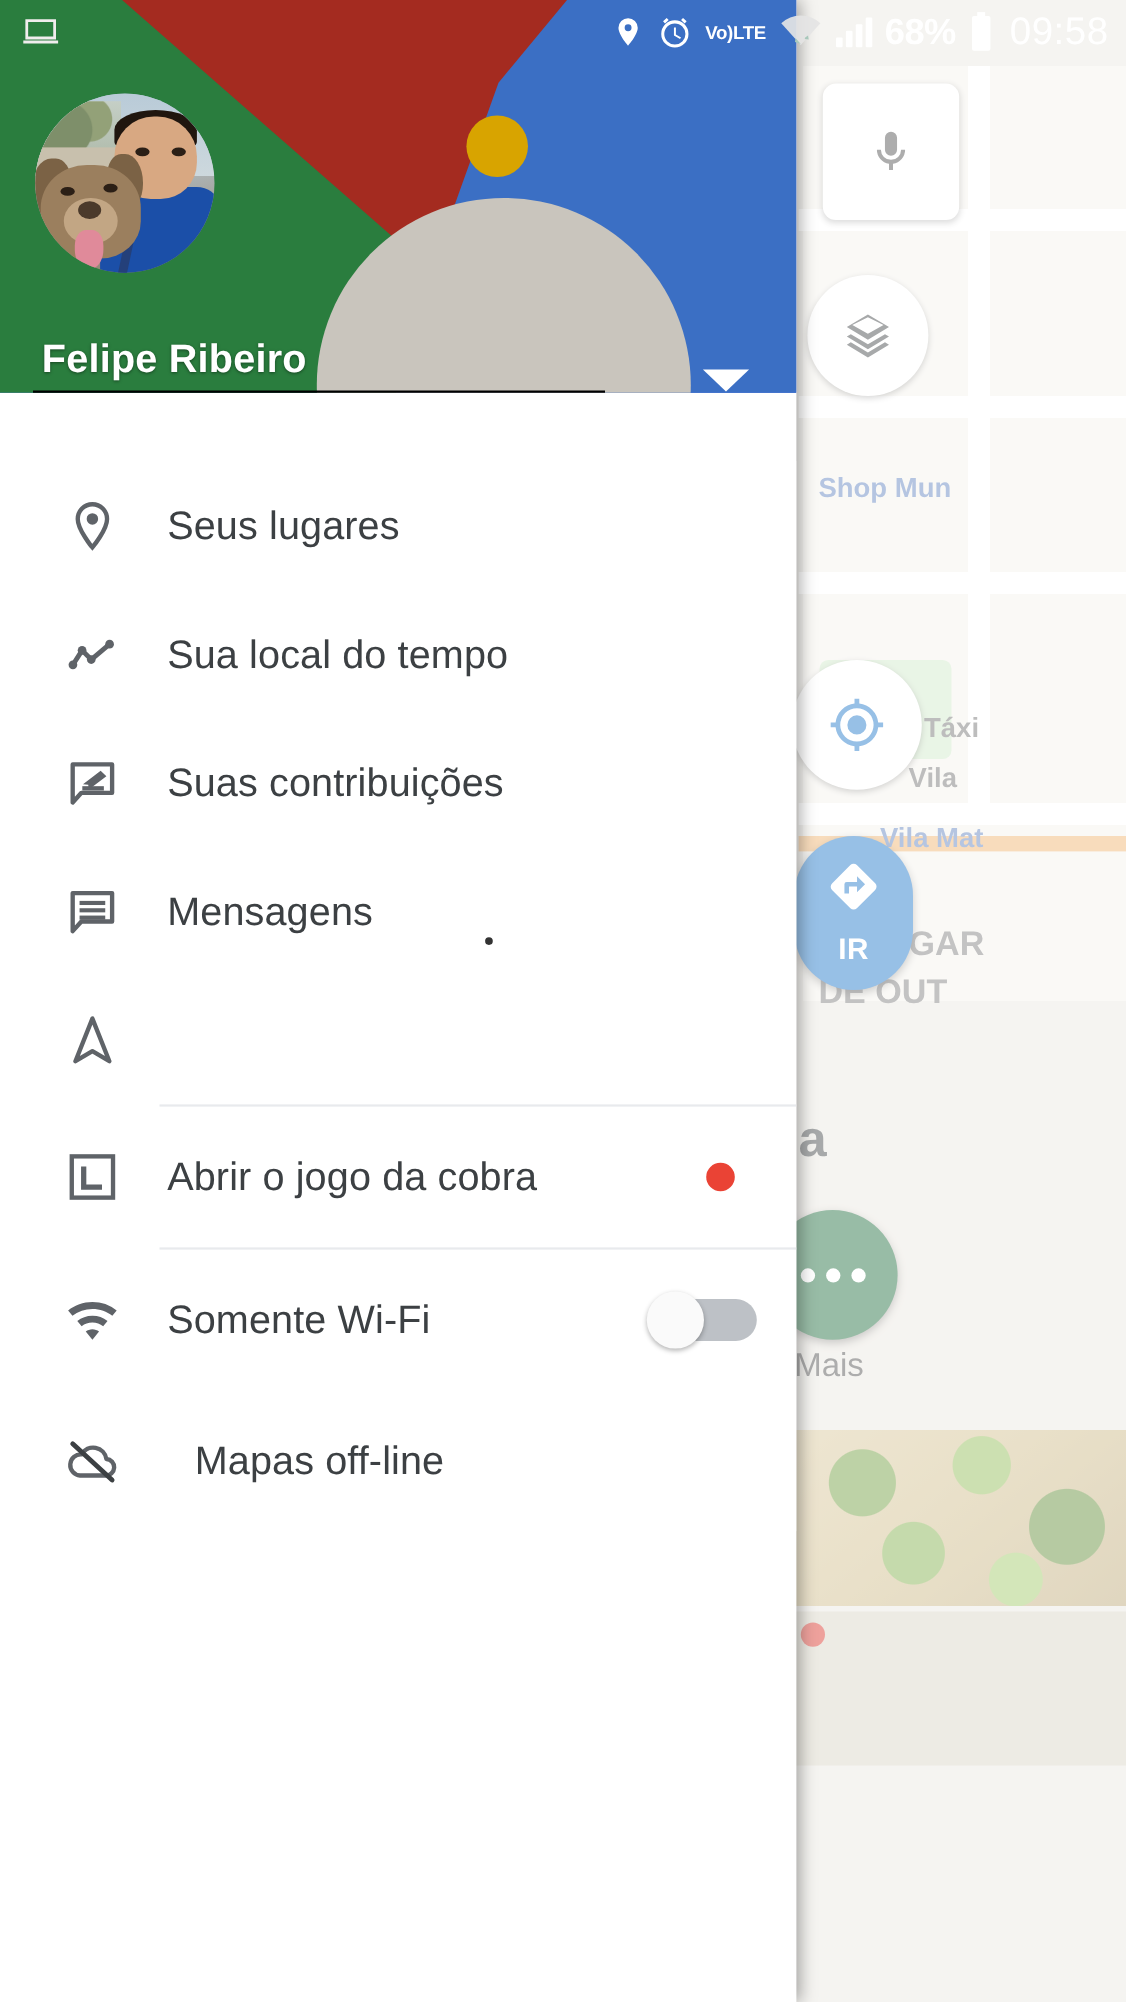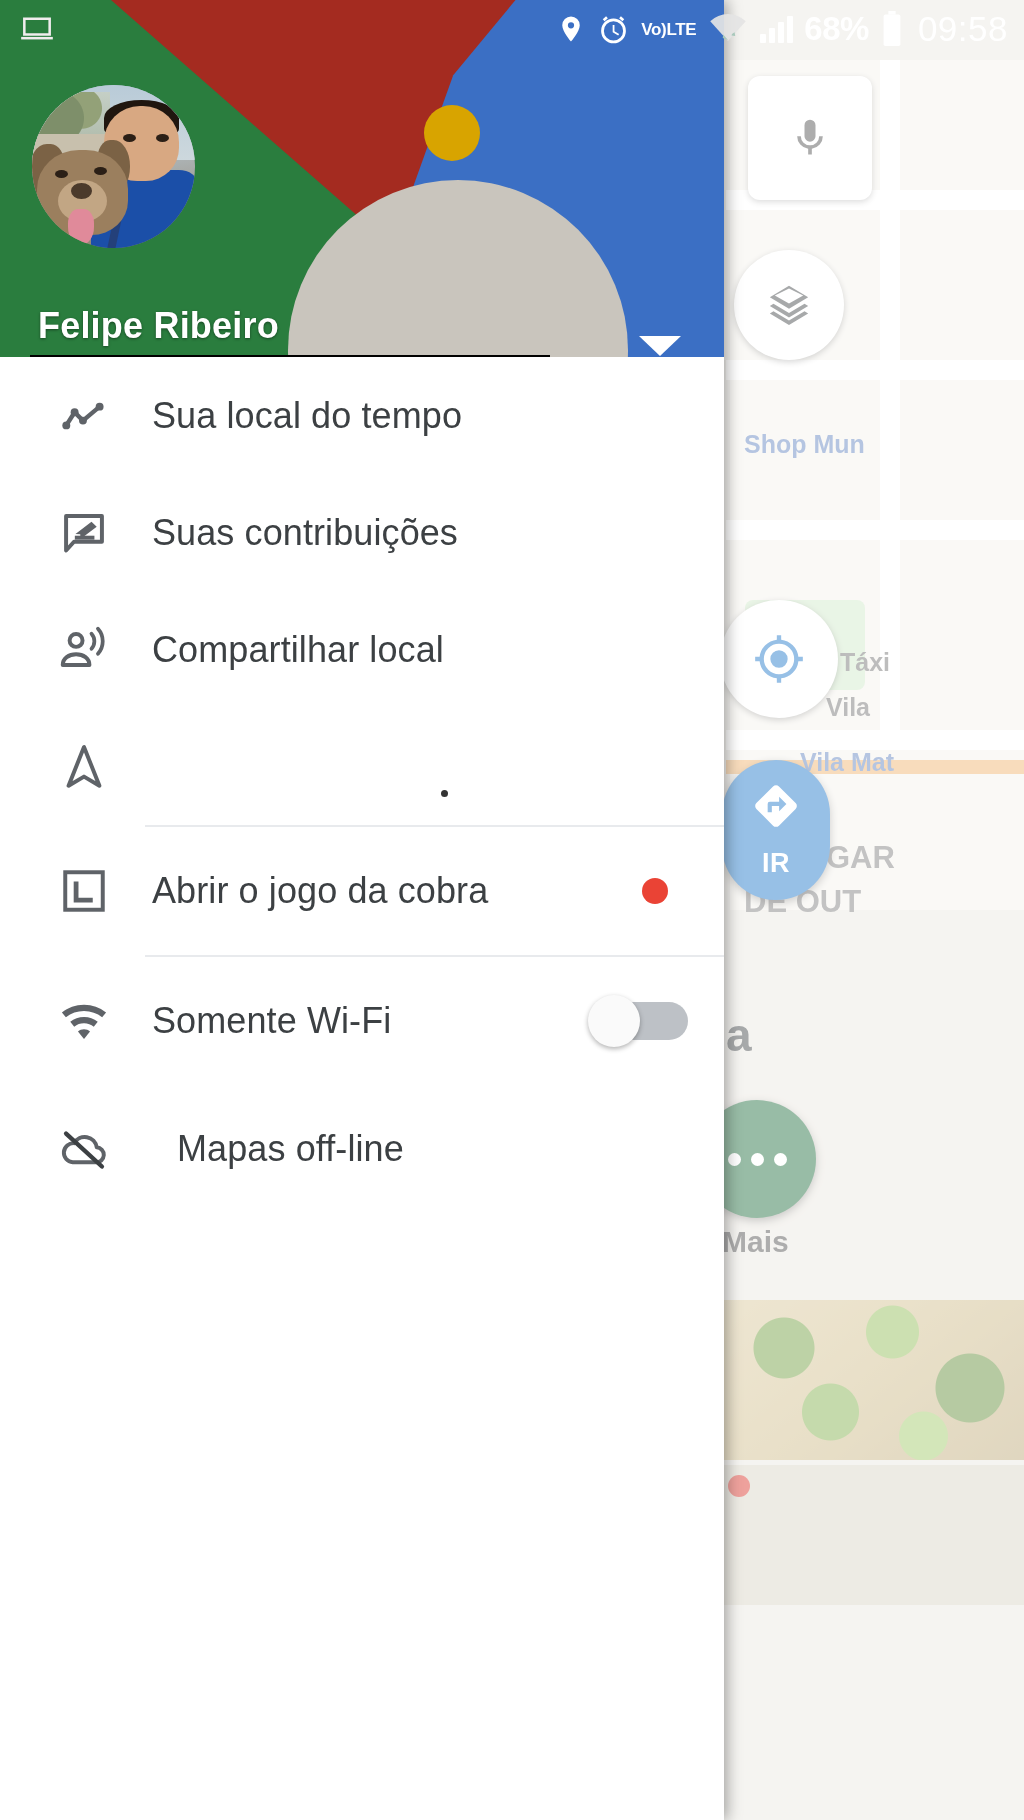--- a/index.html
+++ b/index.html
@@ -36,21 +36,21 @@
     display:flex; flex-direction:column; align-items:center; justify-content:center;
     box-shadow:0 3px 8px rgba(0,0,0,.4);
   }
   #ir-fab .ir-text{ color:#fff; font-size:27px; font-weight:600; letter-spacing:.5px; margin-top:2px;}
   #mais-fab{
     position:absolute; border-radius:50%; background:#1b6b3a;
     display:flex; align-items:center; justify-content:center;
     box-shadow:0 3px 8px rgba(0,0,0,.4);
   }
   .dot3{ width:13px; height:13px; border-radius:50%; background:#fff; margin:0 5px;}
-  #mais-label{ position:absolute; color:#4a4a4a; font-size:30px; font-weight:700;}
+  #mais-label{ position:absolute; color:#4a4a4a; font-size:30px; font-weight:400;}
   #photo-card{
     position:absolute; overflow:hidden;
     background:
       radial-gradient(circle at 20% 30%, #6d9b3a 0 30px, transparent 31px),
       radial-gradient(circle at 55% 20%, #8fbb52 0 26px, transparent 27px),
       radial-gradient(circle at 80% 55%, #5d8a31 0 34px, transparent 35px),
       radial-gradient(circle at 35% 70%, #7fae47 0 28px, transparent 29px),
       radial-gradient(circle at 65% 85%, #9ec765 0 24px, transparent 25px),
       linear-gradient(140deg,#d9c79a 0%, #cdb985 50%, #b9a472 100%);
   }
@@ -355,20 +355,29 @@
     <div id="profile-name">Felipe Ribeiro</div>
     <div id="email-redaction"></div>
     <div id="account-expander">
       <span class="caret"></span>
     </div>
   </div>
 
   <div id="drawer-list">
     <div id="scroll-dot"></div>
 
+    <div class="drawer-item" style="margin-top:62px;">
+      <span class="item-icon">
+        <svg width="50" height="50" viewBox="0 0 24 24">
+          <path fill="none" stroke="#5f6368" stroke-width="1.9" d="M12 2.6a6.4 6.4 0 0 0-6.4 6.4c0 4.8 6.4 12.4 6.4 12.4s6.4-7.6 6.4-12.4A6.4 6.4 0 0 0 12 2.6z"></path>
+          <circle cx="12" cy="9" r="2.5" fill="#5f6368"></circle>
+        </svg>
+      </span>
+      <span class="item-label">Seus lugares</span>
+    </div>
 
     <div class="drawer-item">
       <span class="item-icon">
         <svg width="50" height="50" viewBox="0 0 24 24">
           <path fill="none" stroke="#5f6368" stroke-width="2.1" stroke-linecap="round" stroke-linejoin="round" d="M3.5 16.5 7.5 10.2 11.5 14.2 19.5 7.5"></path>
           <circle cx="3.5" cy="16.5" r="1.9" fill="#5f6368"></circle>
           <circle cx="7.5" cy="10.2" r="1.9" fill="#5f6368"></circle>
           <circle cx="11.5" cy="14.2" r="1.9" fill="#5f6368"></circle>
           <circle cx="19.5" cy="7.5" r="1.9" fill="#5f6368"></circle>
         </svg>
@@ -380,31 +389,32 @@
       <span class="item-icon">
         <svg width="50" height="50" viewBox="0 0 24 24">
           <path fill="none" stroke="#5f6368" stroke-width="1.9" stroke-linejoin="round" d="M3.4 3.8h17.2v12.4H7.2L3.4 20.4z"></path>
           <path fill="#5f6368" d="M15.6 6.6 7.9 12.5l2.3.15.1 2.2 7.8-5.9z"></path>
           <rect x="7.6" y="13.3" width="9.4" height="1.9" fill="#5f6368"></rect>
         </svg>
       </span>
       <span class="item-label">Suas contribuições</span>
     </div>
 
-
     <div class="drawer-item">
       <span class="item-icon">
         <svg width="50" height="50" viewBox="0 0 24 24">
-          <circle cx="8.2" cy="7.4" r="3.1" fill="none" stroke="#5f6368" stroke-width="1.9"></circle>
-          <path fill="none" stroke="#5f6368" stroke-width="1.9" stroke-linejoin="round" d="M1.8 19.2c0-3.2 2.9-5.2 6.4-5.2s6.4 2 6.4 5.2z"></path>
-          <path fill="none" stroke="#5f6368" stroke-width="1.8" stroke-linecap="round" d="M15.6 4.2a5.4 5.4 0 0 1 0 7.2M18.7 1.8a9 9 0 0 1 0 12"></path>
-        </svg>
-      </span>
-      <span class="item-label">Compartilhar local</span>
-    </div>
+          <path fill="none" stroke="#5f6368" stroke-width="1.9" stroke-linejoin="round" d="M3.4 3.8h17.2v12.4H7.2L3.4 20.4z"></path>
+          <rect x="6.4" y="7.2" width="11.2" height="1.8" fill="#5f6368"></rect>
+          <rect x="6.4" y="10.4" width="11.2" height="1.8" fill="#5f6368"></rect>
+          <rect x="6.4" y="13.6" width="11.2" height="1.8" fill="#5f6368"></rect>
+        </svg>
+      </span>
+      <span class="item-label">Mensagens</span>
+    </div>
+
 
     <div class="drawer-item">
       <span class="item-icon">
         <svg width="50" height="50" viewBox="0 0 24 24">
           <path fill="none" stroke="#5f6368" stroke-width="1.9" stroke-linejoin="round" d="M12 2.4 4.6 21 12 16.6 19.4 21z"></path>
         </svg>
       </span>
     </div>
 
     <div class="divider"></div>

